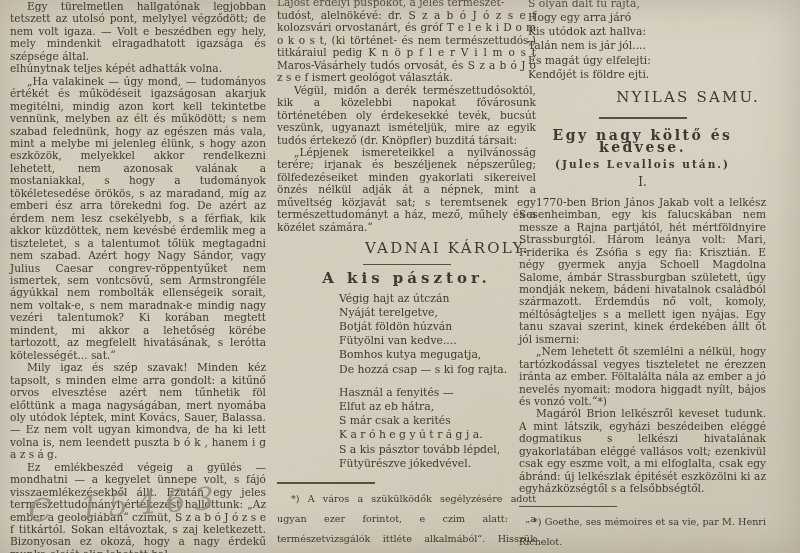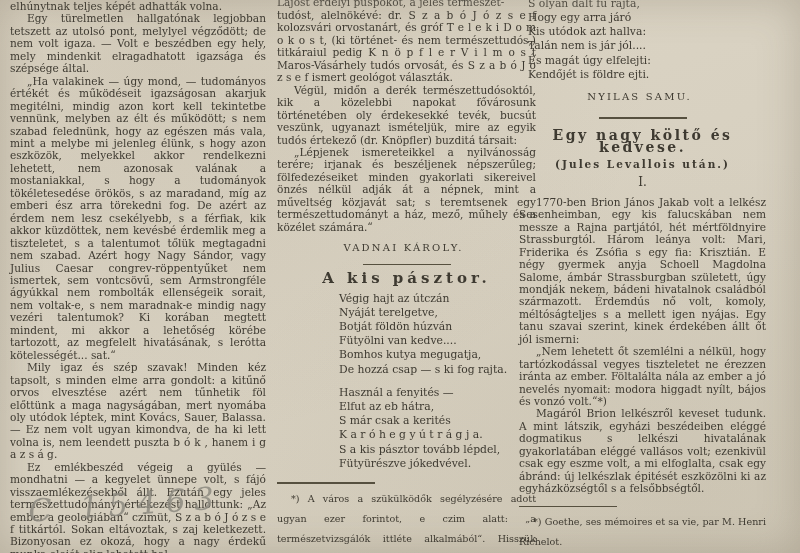--- a/index.html
+++ b/index.html
@@ -26,21 +26,21 @@
 
   .cut-top { height:9px; overflow:hidden; opacity:.85; }
   .cut-top .inner { margin-top:-4px; }
 
   .poem { font-size:10.8px; line-height:14.2px; }
   .poem-line { white-space:nowrap; }
   .poem-block-mid { margin-left:62px; }
   .poem-block-right { margin-left:9px; }
   .stanza-gap { height:9px; }
 
-  .sig { text-align:center; font-size:10px; letter-spacing:2.2px; padding-right:6px; margin-top:9px; }
+  .sig { text-align:right; font-size:15px; letter-spacing:2.2px; padding-right:6px; margin-top:9px; }
 
   .rule-c { width:88px; height:1.5px; background:#56503f; margin:9px auto 7px auto; }
   .rule-l { width:98px; height:1.5px; background:#56503f; margin:11px 0 5px 0; }
 
   .poem-title { text-align:center; font-weight:bold; font-size:15px; letter-spacing:4px; margin:3px 0 7px 0; }
   .article-title { text-align:center; font-weight:bold; font-size:14px; letter-spacing:2.5px; margin:10px 0 2px 0; }
   .article-subtitle { text-align:center; font-weight:bold; font-size:10.5px; letter-spacing:2px; margin:4px 0 2px 0; }
   .section-num { text-align:center; font-size:12px; margin:6px 0 7px 0; }
 
   .footnote { font-size:9.6px; line-height:20px; text-align:justify; }
@@ -54,22 +54,22 @@
     color:#8d8a80; transform:rotate(-4deg);
     opacity:.85;
   }
 </style>
 </head>
 <body>
 
 <div class="page">
 
   <div class="col col-left body-text">
+    <p class="para">Egy türelmetlen hallgatónak legjobban tetszett az utolsó pont, melylyel végződött; de nem volt igaza. — Volt e beszédben egy hely, mely mindenkit elragadhatott igazsága és szépsége által.</p>
     <p class="para noindent">elhúnytnak teljes képét adhatták volna.</p>
-    <p class="para">Egy türelmetlen hallgatónak legjobban tetszett az utolsó pont, melylyel végződött; de nem volt igaza. — Volt e beszédben egy hely, mely mindenkit elragadhatott igazsága és szépsége által.</p>
     <p class="para">„Ha valakinek — úgy mond, — tudományos értékét és működéseit igazságosan akarjuk megitélni, mindig azon kort kell tekintetbe vennünk, melyben az élt és működött; s nem szabad felednünk, hogy az egészen más vala, mint a melybe mi jelenleg élünk, s hogy azon eszközök, melyekkel akkor rendelkezni lehetett, nem azonosak valának a mostaniakkal, s hogy a tudományok tökéletesedése örökös, s az maradand, míg az emberi ész arra törekedni fog. De azért az érdem nem lesz csekélyebb, s a férfiak, kik akkor küzdöttek, nem kevésbé érdemlik meg a tiszteletet, s a talentumot tőlük megtagadni nem szabad. Azért hogy Nagy Sándor, vagy Julius Caesar congrev-röppentyűket nem ismertek, sem vontcsövű, sem Armstrongféle ágyúkkal nem rombolták ellenségeik sorait, nem voltak-e, s nem maradnak-e mindig nagy vezéri talentumok? Ki korában megtett mindent, mi akkor a lehetőség körébe tartozott, az megfelelt hivatásának, s lerótta kötelességét... sat.“</p>
     <p class="para">Mily igaz és szép szavak! Minden kéz tapsolt, s minden elme arra gondolt: a kitűnő orvos elvesztése azért nem tűnhetik föl előttünk a maga nagyságában, mert nyomába oly utódok léptek, mint Kovács, Sauer, Balassa. — Ez nem volt ugyan kimondva, de ha ki lett volna is, nem leendett puszta b ó k , hanem i g a z s á g.</p>
     <p class="para">Ez emlékbeszéd végeig a gyülés — mondhatni — a kegyelet ünnepe volt, s fájó visszaemlékezésekből állt. Ezután egy jeles természettudományi értekezést hallottunk: „Az ember a geologiában“ czimüt, S z a b ó  J ó z s e f titkártól. Sokan eltávoztak, s zaj keletkezett. Bizonyosan ez okozá, hogy a nagy érdekű munka elejét alig lehetett hal-</p>
   </div>
 
   <div class="col col-mid body-text">
     <div class="cut-top">
       <div class="inner">Lajost erdélyi püspököt, a jeles természet-</div>
     </div>
     <p class="para noindent">tudóst, alelnökévé: dr. S z a b ó  J ó z s e f kolozsvári orvostanárt, és gróf T e l e k i  D o m o k o s t, (ki történet- és nem természettudós,) titkáraiul pedig K n ö p f l e r  V i l m o s t Maros-Vásárhely tudós orvosát, és S z a b ó  J ó z s e f ismert geológot választák.</p>

